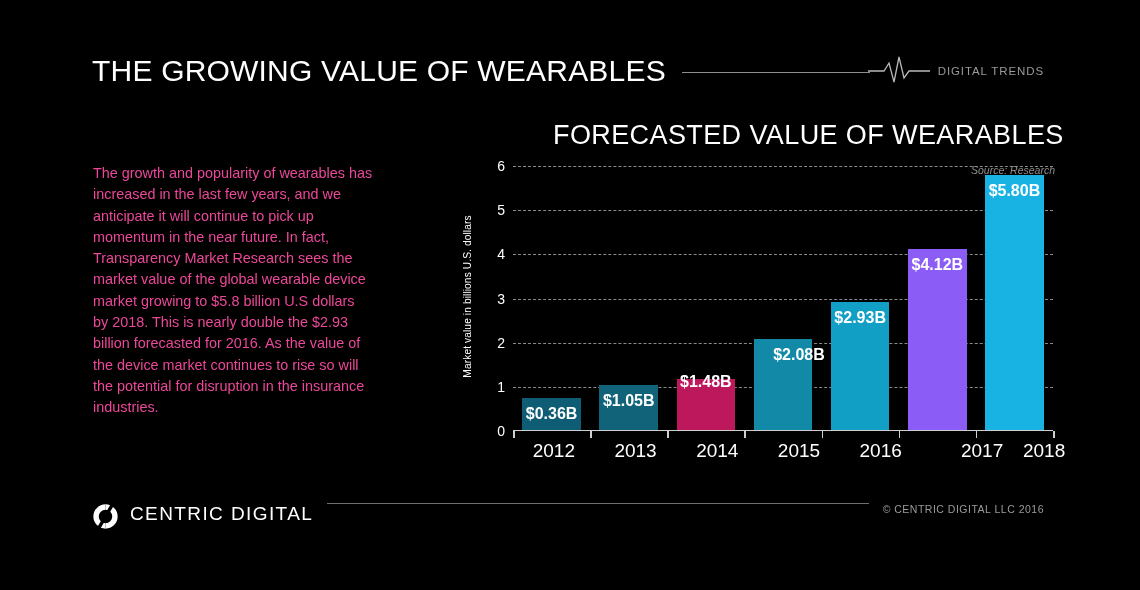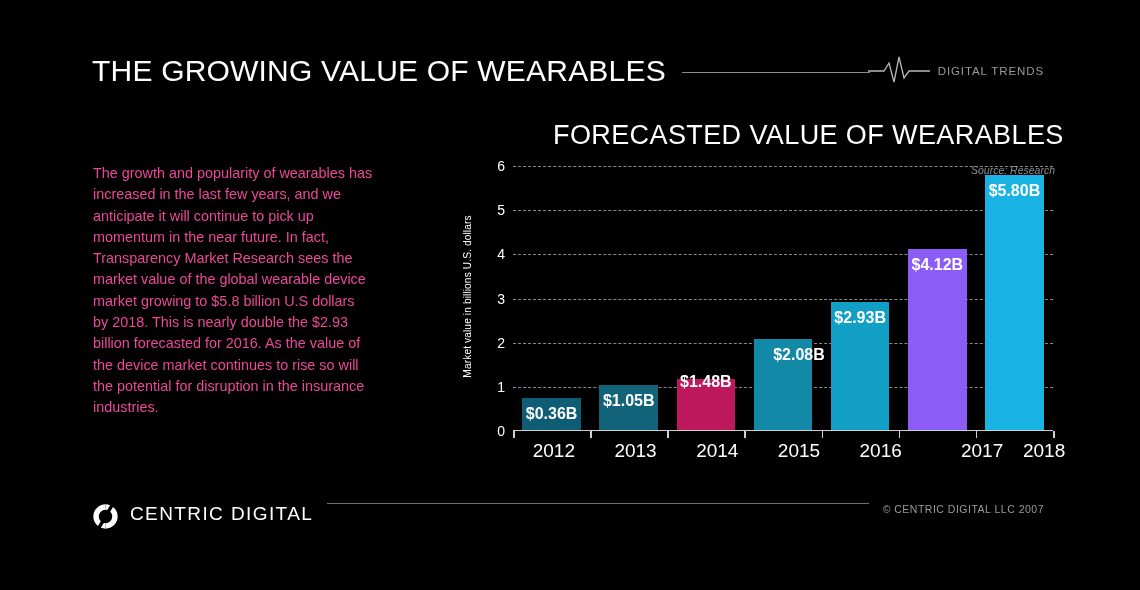--- a/index.html
+++ b/index.html
@@ -168,16 +168,16 @@
   </div>
 
   <div class="footer">
     <svg class="logo-mark" viewBox="0 0 40 40">
       <path d="M20 2 A18 18 0 0 0 20 38 L20 30 A10 10 0 0 1 20 10 Z" fill="#ffffff"></path>
       <path d="M20 38 A18 18 0 0 0 20 2 L20 10 A10 10 0 0 1 20 30 Z" fill="#ffffff"></path>
       <rect x="17.5" y="0" width="5" height="40" fill="#000000" transform="rotate(30 20 20)"></rect>
     </svg>
     <div class="logo-text">CENTRIC DIGITAL</div>
     <div class="footer-rule"></div>
-    <div class="copyright">© CENTRIC DIGITAL LLC 2007</div>
+    <div class="copyright">© CENTRIC DIGITAL LLC 2016</div>
   </div>
 
 </div>
 
 </body></html>

